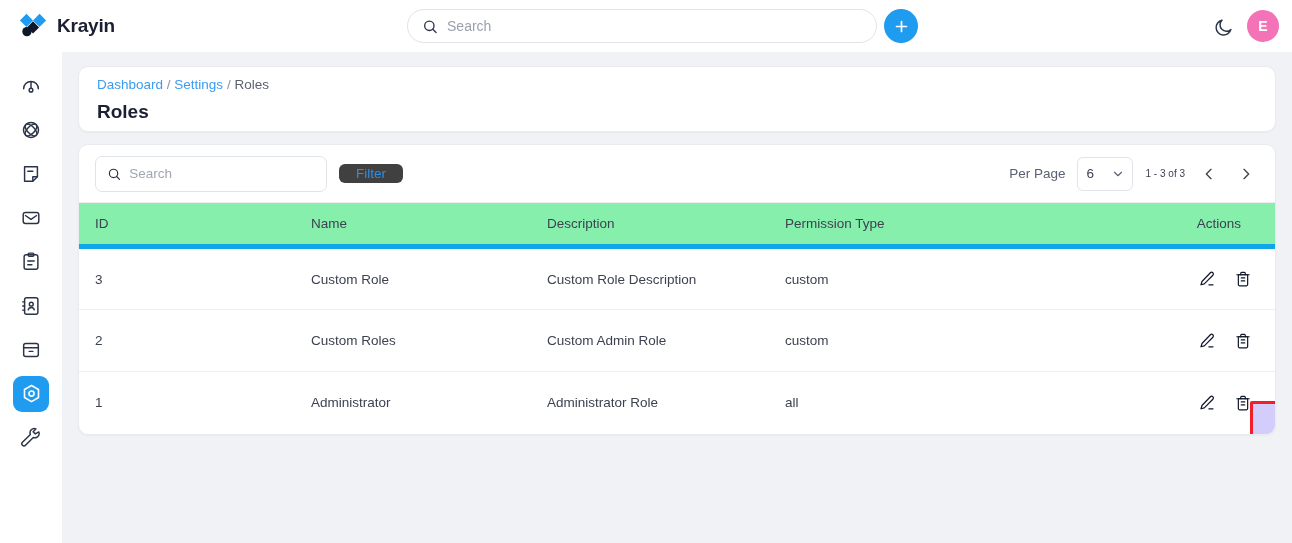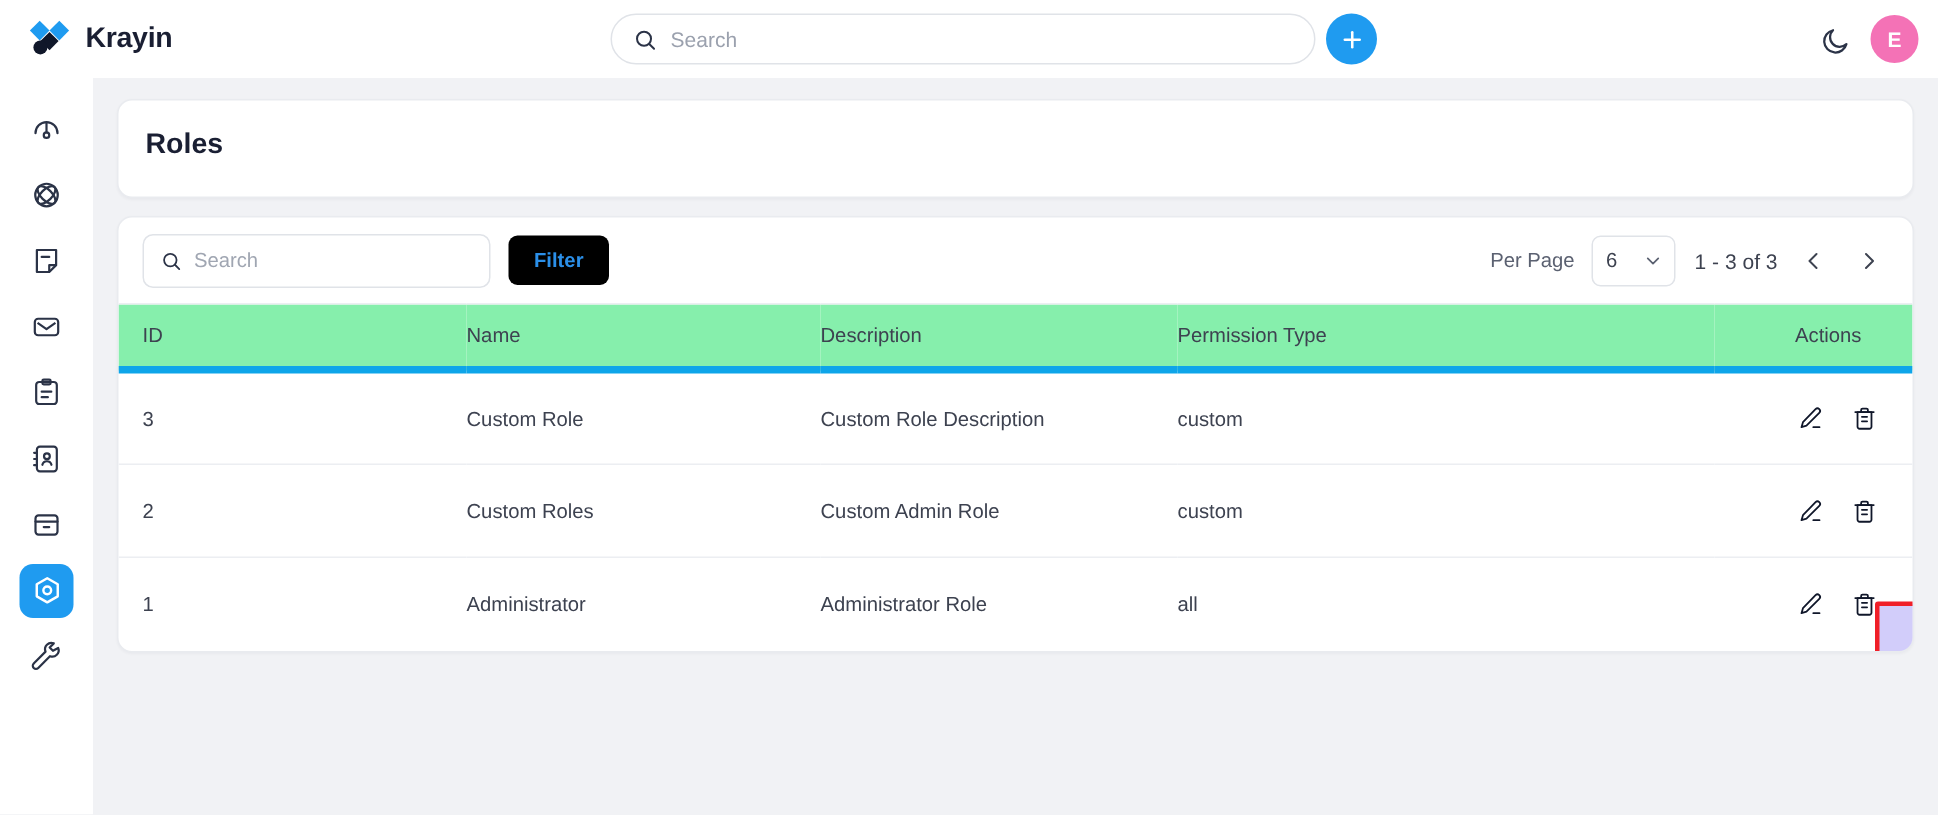--- a/index.html
+++ b/index.html
@@ -105,33 +105,33 @@
   .tbl-search {
     width: 232px; height: 36px; border: 1px solid #e0e3e8; border-radius: 7px;
     display: flex; align-items: center; padding: 0 11px; gap: 8px; background: #fff;
   }
   .tbl-search input {
     border: none; outline: none; font-size: 13.5px; color: #5b6171;
     background: transparent; width: 100%; font-family: "Liberation Sans", sans-serif;
   }
   .tbl-search input::placeholder { color: #a0a6b2; }
   .filter-btn {
-    background: #000000; color: #2b8fe8; border: none; border-radius: 6px;
-    height: 33px; padding: 0 17px; font-size: 13.5px; font-weight: 700;
+    background: #404040; color: #2b8fe8; border: none; border-radius: 6px;
+    height: 19px; padding: 0 17px; font-size: 13.5px; font-weight: 400;
     cursor: pointer; font-family: "Liberation Sans", sans-serif;
   }
   .pager { margin-left: auto; display: flex; align-items: center; gap: 11px; }
   .pager-label { font-size: 13.5px; color: #5b6171; }
   .perpage-select {
     width: 56px; height: 34px; border: 1px solid #e0e3e8; border-radius: 6px;
     display: flex; align-items: center; justify-content: space-between;
     padding: 0 7px 0 9px; cursor: pointer; background: #fff;
   }
   .perpage-select span { font-size: 13.5px; color: #3d4250; }
-  .range-label { font-size: 14px; color: #3d4250; margin-left: 2px; }
+  .range-label { font-size: 10px; color: #3d4250; margin-left: 2px; }
   .pg-arrow {
     width: 26px; height: 26px; display: flex; align-items: center;
     justify-content: center; cursor: pointer; background: none; border: none;
   }
 
   
   table { width: 100%; border-collapse: collapse; table-layout: fixed; }
   thead th {
     background: #86efac; font-size: 13.5px; font-weight: 400; color: #3d4250;
     text-align: left; padding: 13px 0; height: 42px;
@@ -279,20 +279,27 @@
   <div class="rail-item">
     <svg width="22" height="22" viewBox="0 0 24 24" fill="none" stroke="#2b3347" stroke-width="1.6" stroke-linecap="round" stroke-linejoin="round">
       <path d="M20.5 5.4a4.6 4.6 0 0 1-6 6L6 20a2.3 2.3 0 0 1-3.3-3.3l8.6-8.6a4.6 4.6 0 0 1 6-6l-3 3 2.4 2.4z"></path>
     </svg>
   </div>
 </div>
 
 <div class="content">
 
   <div class="card head-card">
+    <div class="breadcrumb">
+      <a>Dashboard</a>
+      <span class="sep">/</span>
+      <a>Settings</a>
+      <span class="sep">/</span>
+      <span class="current">Roles</span>
+    </div>
     <div class="page-title">Roles</div>
   </div>
 
   <div class="card table-card">
 
     <div class="table-toolbar">
       <div class="tbl-search">
         <svg width="16" height="16" viewBox="0 0 24 24" fill="none" stroke="#2b3347" stroke-width="2">
           <circle cx="11" cy="11" r="7"></circle>
             <line x1="16.2" y1="16.2" x2="21" y2="21" stroke-linecap="round"></line>

